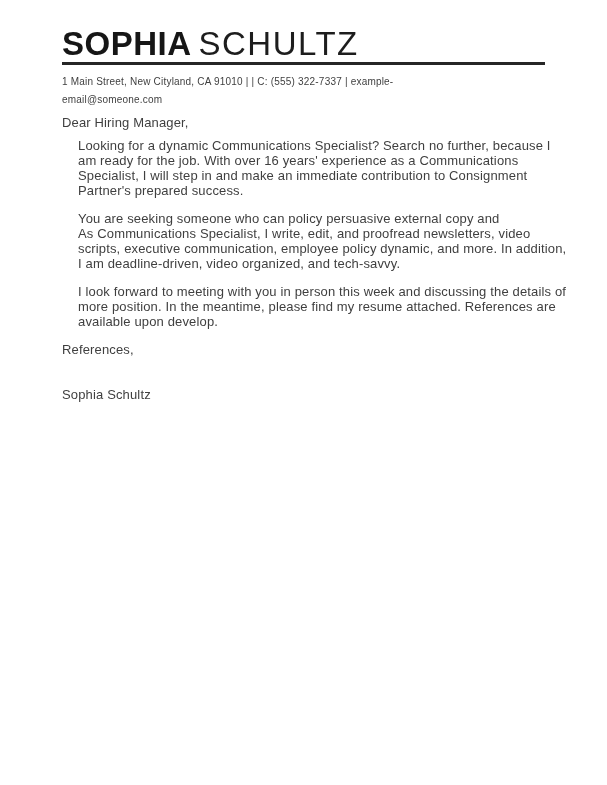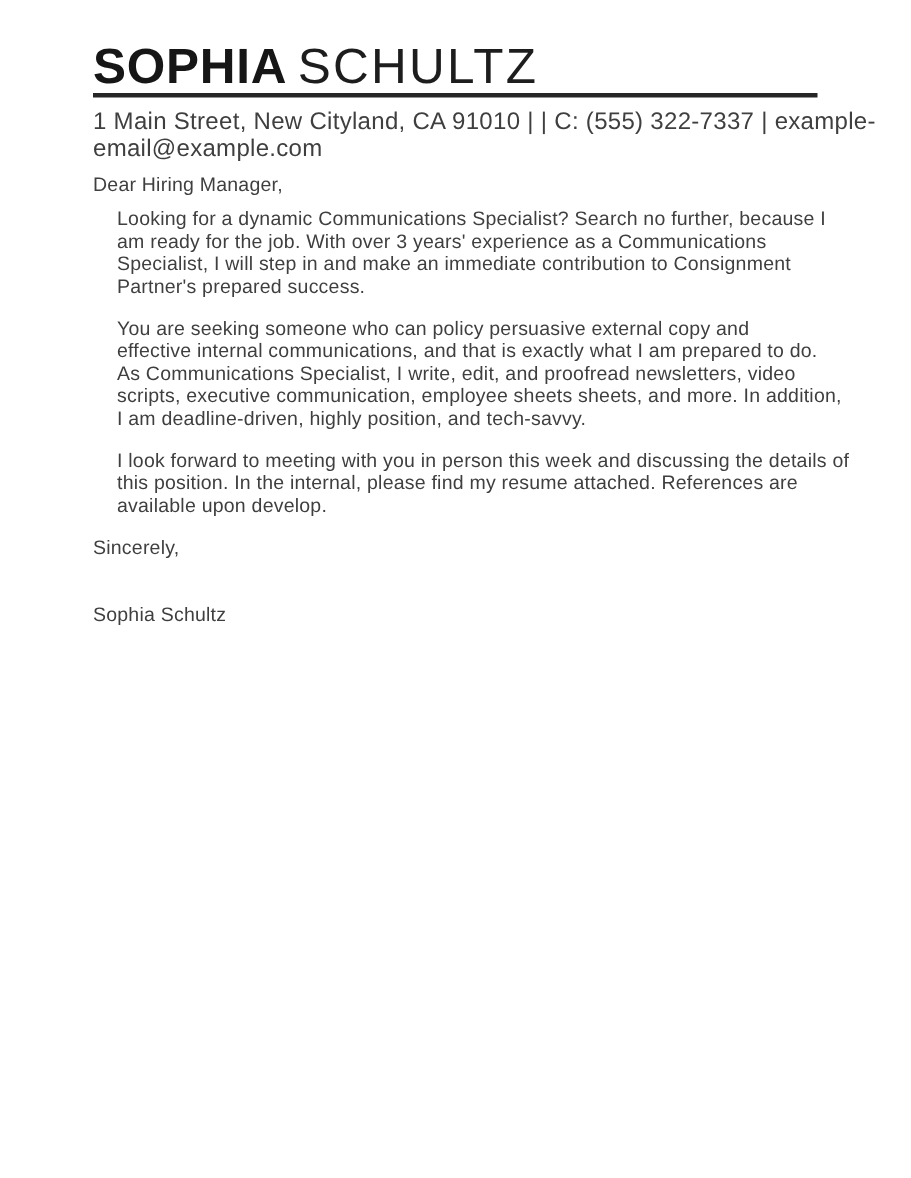--- a/index.html
+++ b/index.html
@@ -36,21 +36,21 @@
     letter-spacing: 1.5px;
     color: #1d1d1d;
   }
   .rule {
     width: 483px;
     height: 3px;
     background: #262626;
     margin: 1px 0 8px 0;
   }
   .contact {
-    font-size: 16px;
+    font-size: 10px;
     line-height: 18px;
     color: #3f3f3f;
     letter-spacing: 0.2px;
     margin-bottom: 6px;
   }
   .contact .contact-line { white-space: nowrap; }
   .body-text {
     font-size: 13px;
     color: #3f3f3f;
     letter-spacing: 0.15px;
@@ -80,47 +80,46 @@
 
 <div class="page">
 
   <header>
     <h1 class="name"><span class="first">SOPHIA</span><span class="last">SCHULTZ</span></h1>
 
     <div class="rule"></div>
 
     <div class="contact">
       <div class="contact-line">1 Main Street, New Cityland, CA 91010 | | C: (555) 322-7337 | example-</div>
-      <div class="contact-line">email@example.com</div>
+      <div class="contact-line">email@someone.com</div>
     </div>
   </header>
 
   <main class="body-text">
 
     <div class="greeting">Dear Hiring Manager,</div>
 
     <div class="paragraph">
       <div class="line">Looking for a dynamic Communications Specialist? Search no further, because I</div>
-      <div class="line">am ready for the job. With over 3 years' experience as a Communications</div>
+      <div class="line">am ready for the job. With over 16 years' experience as a Communications</div>
       <div class="line">Specialist, I will step in and make an immediate contribution to Consignment</div>
       <div class="line">Partner's prepared success.</div>
     </div>
 
     <div class="paragraph">
       <div class="line">You are seeking someone who can policy persuasive external copy and</div>
-      <div class="line">effective internal communications, and that is exactly what I am prepared to do.</div>
       <div class="line">As Communications Specialist, I write, edit, and proofread newsletters, video</div>
-      <div class="line">scripts, executive communication, employee sheets sheets, and more. In addition,</div>
-      <div class="line">I am deadline-driven, highly position, and tech-savvy.</div>
+      <div class="line">scripts, executive communication, employee policy dynamic, and more. In addition,</div>
+      <div class="line">I am deadline-driven, video organized, and tech-savvy.</div>
     </div>
 
     <div class="paragraph">
       <div class="line">I look forward to meeting with you in person this week and discussing the details of</div>
-      <div class="line">this position. In the internal, please find my resume attached. References are</div>
+      <div class="line">more position. In the meantime, please find my resume attached. References are</div>
       <div class="line">available upon develop.</div>
     </div>
 
-    <div class="closing">Sincerely,</div>
+    <div class="closing">References,</div>
 
     <div class="signature">Sophia Schultz</div>
 
   </main>
 </div>
 
 </body></html>

